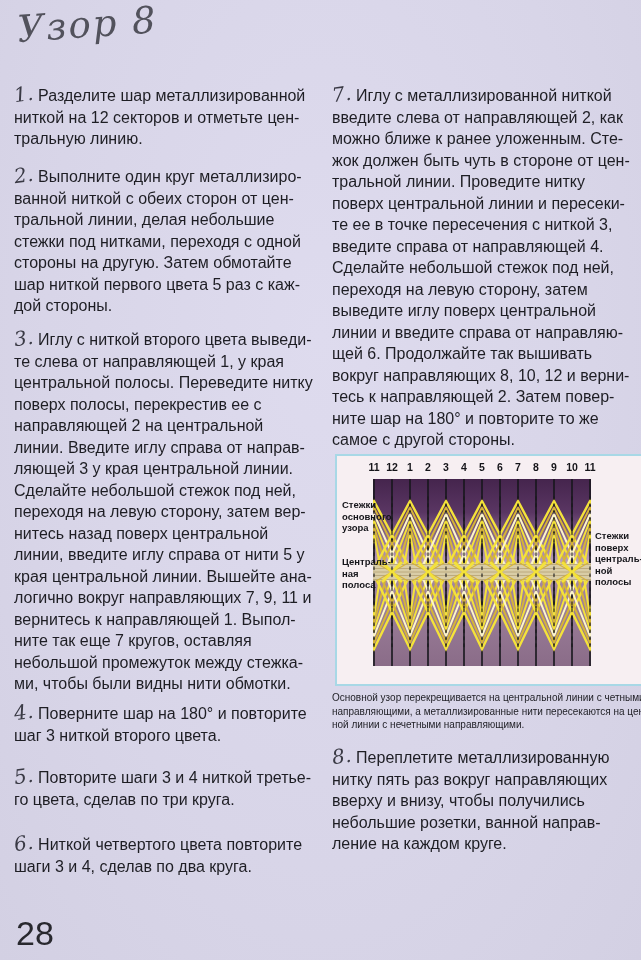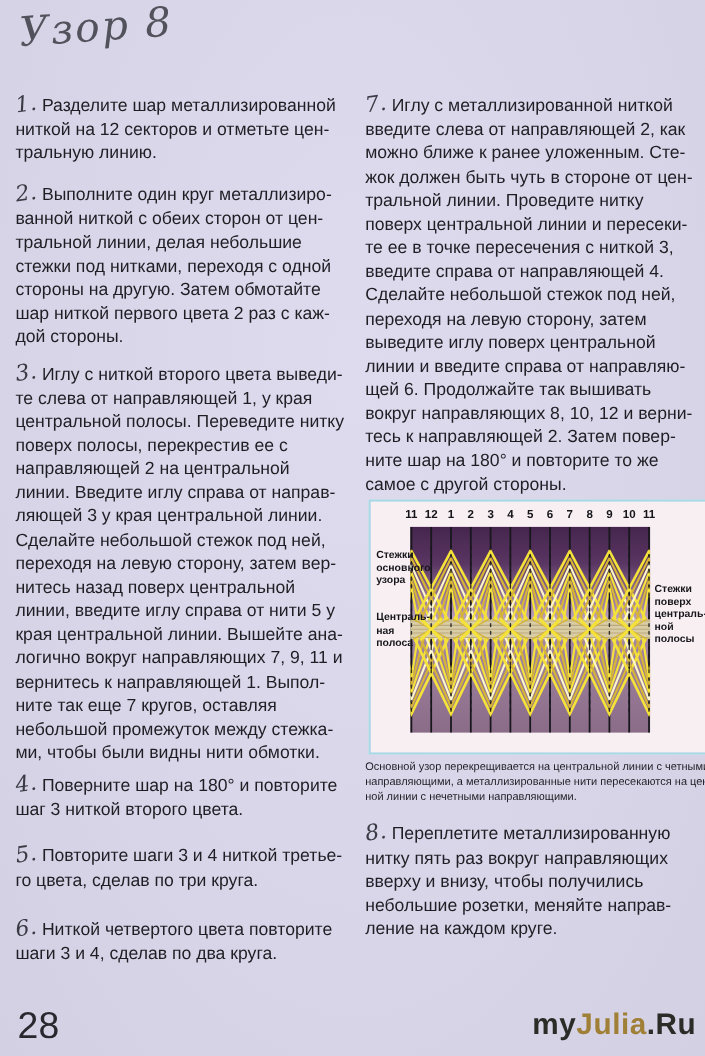--- a/index.html
+++ b/index.html
@@ -65,21 +65,21 @@
   <div class="title">Узор 8</div>
 
   <p class="step s1"><span class="num">1.</span><span class="txt">Разделите шар металлизированной
 ниткой на 12 секторов и отметьте цен-
 тральную линию.</span></p>
   <p class="step s2"><span class="num">2.</span><span class="txt">Выполните один круг металлизиро-
 ванной ниткой с обеих сторон от цен-
 тральной линии, делая небольшие
 стежки под нитками, переходя с одной
 стороны на другую. Затем обмотайте
-шар ниткой первого цвета 2 раз с каж-
+шар ниткой первого цвета 5 раз с каж-
 дой стороны.</span></p>
   <p class="step s3"><span class="num">3.</span><span class="txt">Иглу с ниткой второго цвета выведи-
 те слева от направляющей 1, у края
 центральной полосы. Переведите нитку
 поверх полосы, перекрестив ее с
 направляющей 2 на центральной
 линии. Введите иглу справа от направ-
 ляющей 3 у края центральной линии.
 Сделайте небольшой стежок под ней,
 переходя на левую сторону, затем вер-
@@ -301,22 +301,19 @@
 полосы</div>
   </div>
 
   <div class="caption">Основной узор перекрещивается на центральной линии с четными
 направляющими, а металлизированные нити пересекаются на централь-
 ной линии с нечетными направляющими.</div>
 
   <p class="step s8"><span class="num">8.</span><span class="txt">Переплетите металлизированную
 нитку пять раз вокруг направляющих
 вверху и внизу, чтобы получились
-небольшие розетки, меняйте направ-
+небольшие розетки, ванной направ-
 ление на каждом круге.</span></p>
 
   <div class="page-number">28</div>
 
-  <div class="logo">
-    <span class="dark">my</span><span class="gold">Julia</span><span class="dark">.Ru</span>
-  </div>
 
 </div>
 
 </body></html>

